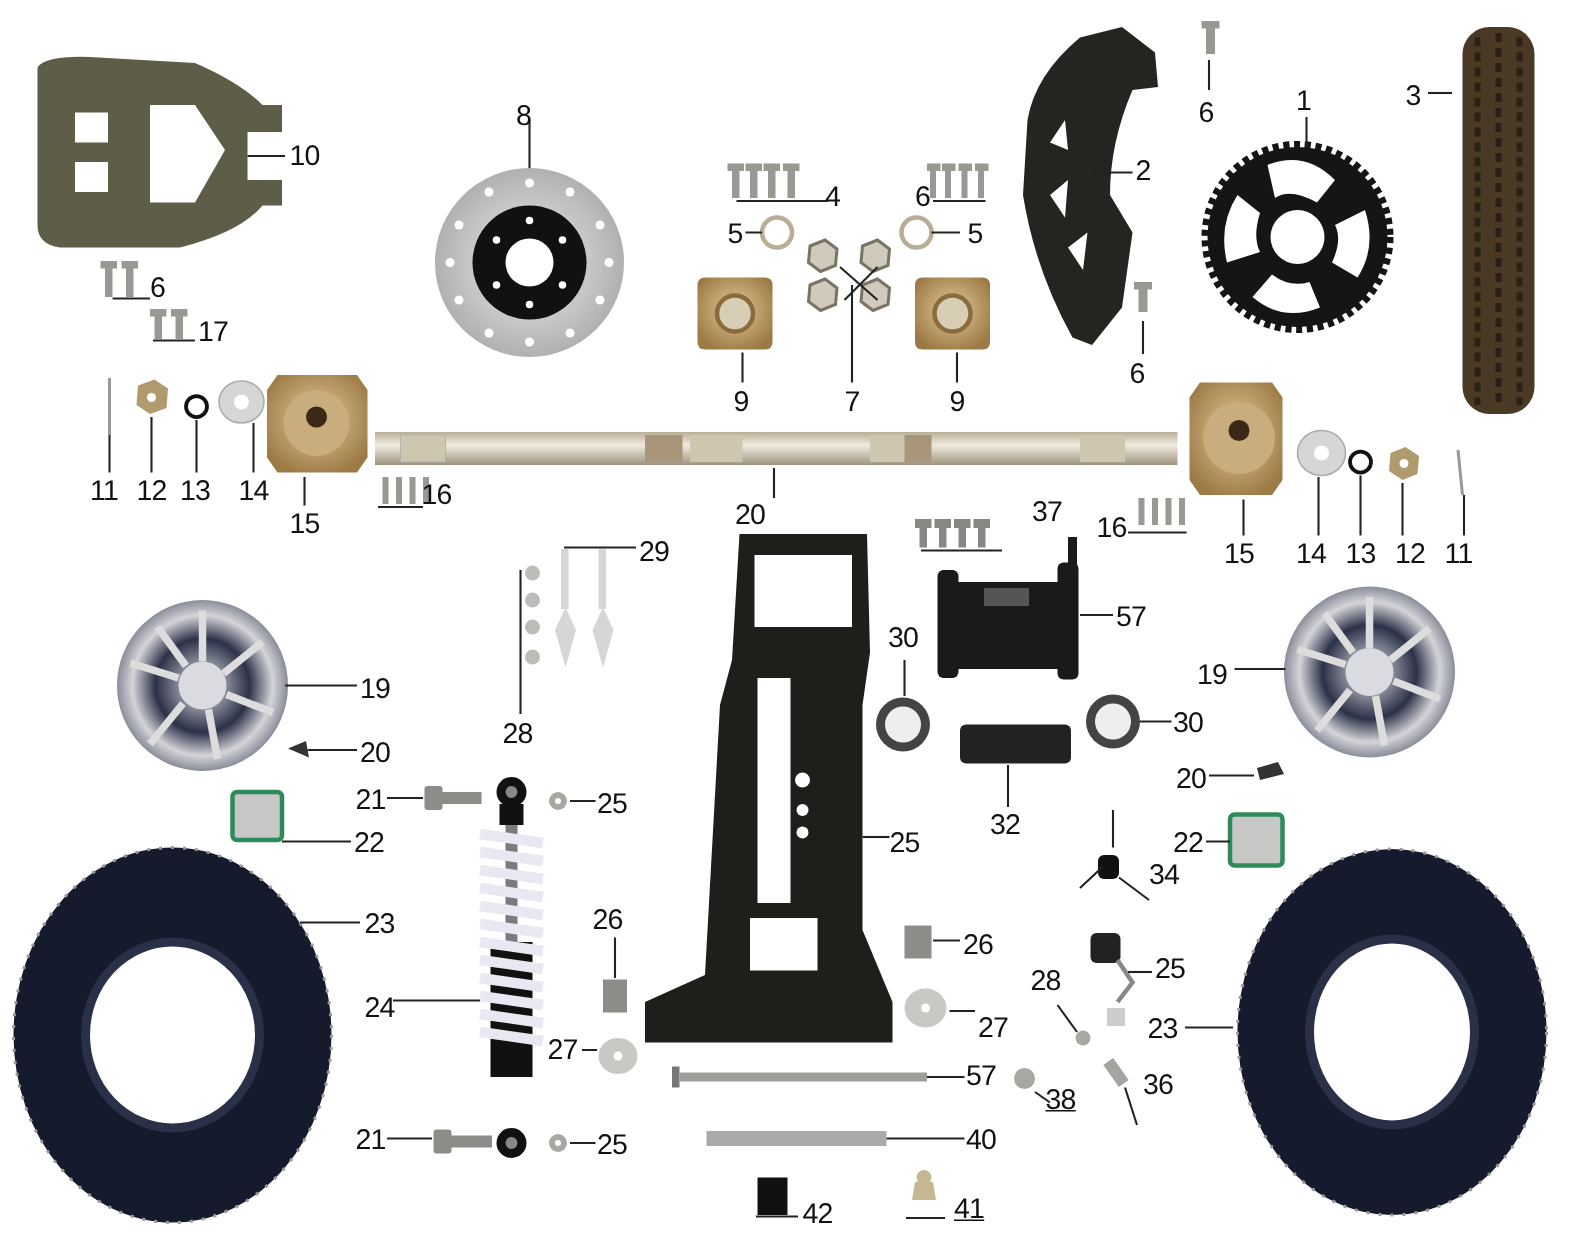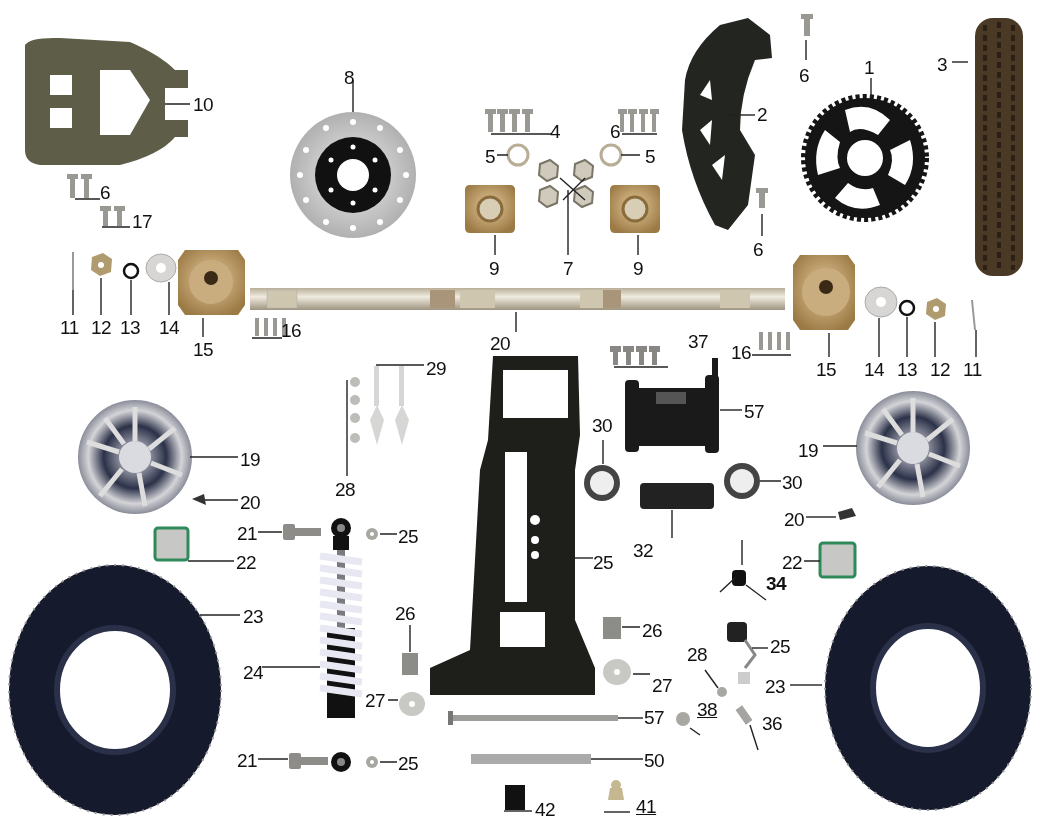--- a/index.html
+++ b/index.html
@@ -430,25 +430,25 @@
       <div class="lbl" style="left: 395px; top: 604px;">26</div>
       <div class="lbl" style="left: 642px; top: 621px;">26</div>
       <div class="lbl" style="left: 365px; top: 691px;">27</div>
       <div class="lbl" style="left: 652px; top: 676px;">27</div>
       <div class="lbl" style="left: 335px; top: 480px;">28</div>
       <div class="lbl" style="left: 687px; top: 645px;">28</div>
       <div class="lbl" style="left: 426px; top: 359px;">29</div>
       <div class="lbl" style="left: 592px; top: 416px;">30</div>
       <div class="lbl" style="left: 782px; top: 473px;">30</div>
       <div class="lbl" style="left: 593px; top: 553px;">25</div>
-      <div class="lbl" style="left: 633px; top: 541px; text-align: center;">32</div>
+      <div class="lbl" style="left: 660px; top: 541px; text-align: center;">32</div>
       <div class="lbl" style="left: 744px; top: 402px;">57</div>
-      <div class="lbl" style="left: 766px; top: 574px; font-weight: bold;">34</div>
+      <div class="lbl" style="left: 766px; top: 574px;">34</div>
       <div class="lbl" style="left: 770px; top: 637px;">25</div>
       <div class="lbl" style="left: 762px; top: 714px; text-align: center;">36</div>
       <div class="lbl" style="left: 668px; top: 332px; margin-left: 20px;">37</div>
-      <div class="lbl" style="left: 697px; top: 700px; text-decoration: underline;">38</div>
+      <div class="lbl" style="left: 697px; top: 724px; text-decoration: underline;">38</div>
       <div class="lbl" style="left: 644px; top: 708px;">57</div>
-      <div class="lbl" style="left: 644px; top: 751px;">50</div>
+      <div class="lbl" style="left: 644px; top: 751px;">40</div>
       <div class="lbl" style="left: 636px; top: 797px; text-decoration: underline;">41</div>
       <div class="lbl" style="left: 535px; top: 800px;">42</div>
     </div>
 </div>
 
 </body></html>

